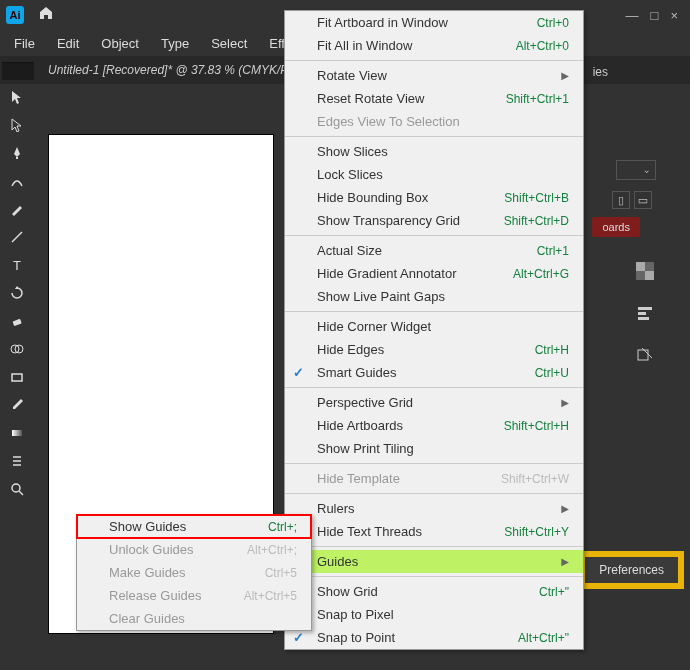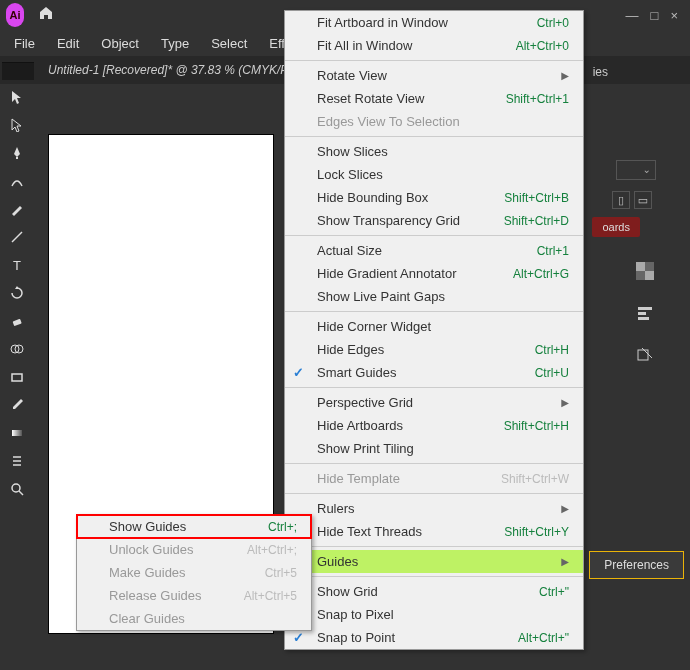--- a/index.html
+++ b/index.html
@@ -1,18 +1,18 @@
 <!DOCTYPE html>
 <html><head>
 <meta charset="utf-8">
 <style>
 * { margin: 0; padding: 0; box-sizing: border-box; font-family: "Segoe UI", Tahoma, sans-serif; }
 body { background: #323232; width: 690px; height: 670px; overflow: hidden; position: relative; }
 .titlebar { height: 30px; background: #323232; display: flex; align-items: center; padding: 0 6px; }
-.logo { width: 18px; height: 24px; background: #d946ef; border-radius: 9px; display: flex; align-items: center; justify-content: center; color: #330000; font-size: 11px; font-weight: bold; }
+.logo { width: 18px; height: 18px; background: #0ea5e9; border-radius: 3px; display: flex; align-items: center; justify-content: center; color: #330000; font-size: 11px; font-weight: bold; }
 .home-icon { margin-left: 14px; color: #ddd; }
 .win-controls { margin-left: auto; display: flex; gap: 12px; color: #bbb; font-size: 13px; padding-right: 6px;}
 .menubar { height: 26px; background: #323232; display: flex; align-items: center; padding: 0 4px; gap: 2px; }
 .menu-item { color: #ddd; font-size: 13px; padding: 4px 10px; cursor: pointer; }
 .menu-item.active { background: #555; }
 .tabbar { height: 28px; background: #282828; display: flex; align-items: center; padding-left: 48px; }
 .tab-title { color: #ccc; font-size: 12px; font-style: italic; }
 .toolpanel { position: absolute; left: 6px; top: 86px; width: 22px; display: flex; flex-direction: column; gap: 6px; }
 .tool { width: 22px; height: 22px; display: flex; align-items: center; justify-content: center; color: #ccc; cursor: pointer; }
 .tool svg { pointer-events: none; }
@@ -26,21 +26,21 @@
 .dropdown-row .label { flex: 1; }
 .dropdown-row .shortcut { color: #15803d; font-size: 12px; margin-left: 24px; }
 .dropdown-row.disabled .shortcut { color: #bbb; }
 .dropdown-row .check { position: absolute; left: 8px; color: #2a7fd4; font-weight: bold; }
 .dropdown-row .arrow { color: #666; font-size: 10px; margin-left: 24px; }
 .dropdown .sep { height: 1px; background: #ccc; margin: 3px 0; }
 #view-menu { left: 284px; top: 10px; width: 300px; }
 #guides-submenu { left: 76px; top: 514px; width: 236px; }
 .right-icons { position: absolute; right: 34px; top: 260px; display: flex; flex-direction: column; gap: 20px; }
 .right-icons div { width: 22px; height: 22px; display:flex; align-items:center; justify-content:center; color: #ccc; }
-.prefs-btn { position: absolute; right: 6px; top: 551px; background: #3a3a3a; color: #ddd; font-size: 12px; padding: 6px 14px; border: 1px solid #eab308; cursor: pointer; }
+.prefs-btn { position: absolute; right: 6px; top: 551px; background: #3a3a3a; color: #ddd; font-size: 12px; padding: 6px 14px; border: 6px solid #eab308; cursor: pointer; }
 .rp-tab { position: absolute; right: 82px; top: 65px; color: #ccc; font-size: 12px; }
 .rp-tab2 { position: absolute; right: 50px; top: 217px; background: #7f1d1d; color: #ddd; font-size: 11px; padding: 4px 10px; border-radius: 2px;}
 .rp-row-icons { position: absolute; right: 38px; top: 191px; display:flex; gap:4px; color:#bbb; font-size: 11px;}
 .rp-row-icons span { width:18px; height:18px; display:flex; align-items:center; justify-content:center; border:1px solid #555;}
 .rp-dd { position: absolute; right: 34px; top: 160px; width: 40px; height: 20px; background: #333; border: 1px solid #555;}
 .rp-dd .a { float:right; color:#aaa; font-size: 10px; padding: 3px 4px; }
 </style>
 </head>
 <body>
 

